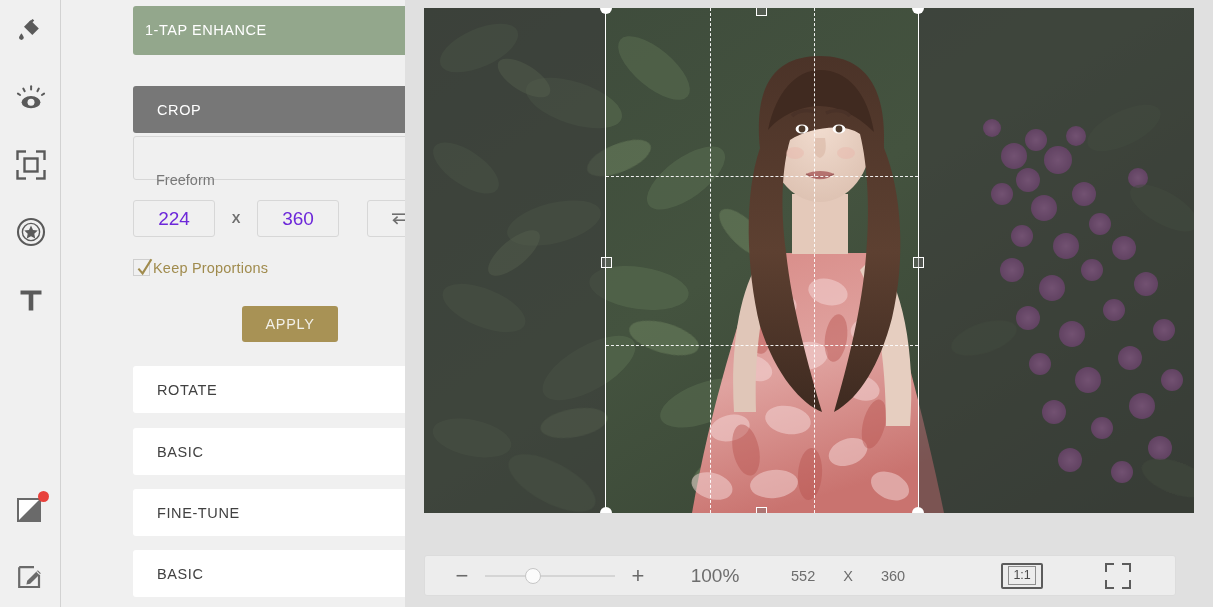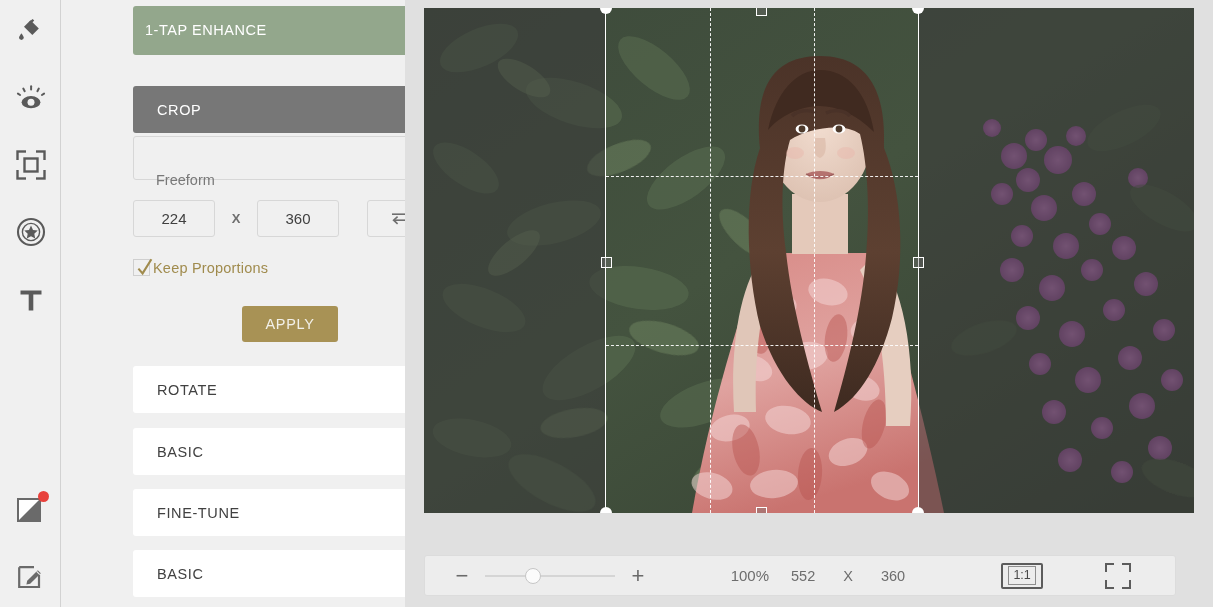--- a/index.html
+++ b/index.html
@@ -70,21 +70,21 @@
     width: 11px; height: 11px; border-right: 1.6px solid #8c8c8c;
     border-bottom: 1.6px solid #8c8c8c; transform: rotate(45deg) translate(-3px,-3px);
   }
   .dims-row {
     position: absolute; left: 72px; top: 200px;
     width: 312px; height: 37px; display: flex; align-items: center;
   }
   .dim-input {
     width: 82px; height: 37px; background: #f0f0f0;
     border: 1px solid #d7d7d7; border-radius: 3px;
-    text-align: center; color: #404040; font-size: 15px;
+    text-align: center; color: #6d28d9; font-size: 19px;
     font-family: "Liberation Sans", sans-serif; outline: none;
   }
   .dim-x {
     width: 42px; text-align: center; color: #6f6f6f;
     font-size: 13px; font-weight: bold;
   }
   .swap-btn {
     width: 72px; height: 37px; margin-left: 28px;
     background: #f0f0f0; border: 1px solid #d7d7d7; border-radius: 3px;
     display: flex; align-items: center; justify-content: center;
@@ -157,21 +157,21 @@
     position: relative; width: 130px; height: 16px; cursor: pointer;
   }
   .slider-track {
     position: absolute; top: 7px; left: 0; width: 130px; height: 2px;
     background: #d5d5d5;
   }
   .slider-thumb {
     position: absolute; top: 0; width: 16px; height: 16px;
     border-radius: 50%; background: #fbfbfb; border: 1px solid #c6c6c6;
   }
-  .zb-pct { width: 108px; text-align: right; font-size: 15px; color: #6d6d6d; }
+  .zb-pct { width: 108px; text-align: center; font-size: 19px; color: #6d6d6d; }
   .zb-dims {
     display: flex; align-items: center; gap: 28px;
     margin-left: 22px; font-size: 14.5px; color: #6d6d6d;
   }
   .btn-1to1 {
     margin-left: 96px; width: 42px; height: 26px;
     border: 2px solid #5c5c5c; border-radius: 2px;
     display: flex; align-items: center; justify-content: center;
     cursor: pointer;
   }

